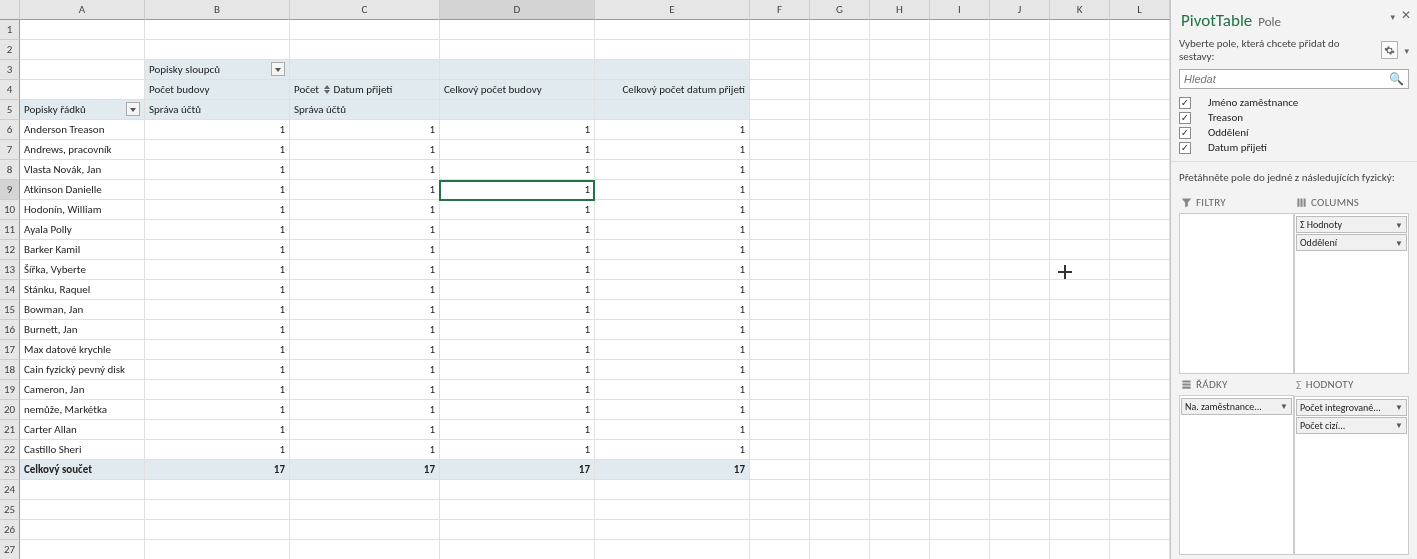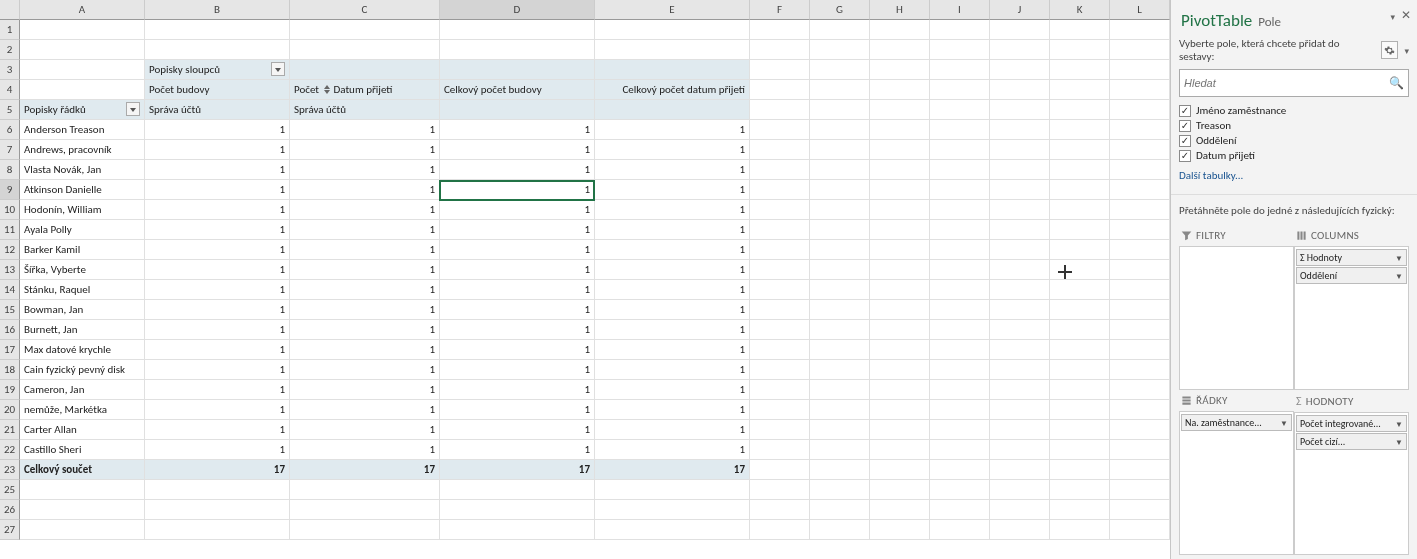--- a/index.html
+++ b/index.html
@@ -124,29 +124,29 @@
   .tp-prompt{color:#444;display:flex;align-items:center;gap:4px;}
   .gear{
     width:18px;height:18px;border:1px solid #b0b0b0;background:#fafafa;
     display:inline-flex;align-items:center;justify-content:center;
     margin-left:auto;cursor:pointer;color:#666;
   }
   .gear svg{width:11px;height:11px;}
   .tp-dd{font-size:9px;color:#666;margin-left:2px;}
   .search-box{
     margin:4px 8px 6px 8px;border:1px solid #aaa;background:#fff;
-    display:flex;align-items:center;height:28px;
+    display:flex;align-items:center;height:20px;
   }
   .search-box input{
     flex:1;border:none;outline:none;font-size:11px;padding:0 4px;
     font-style:italic;color:#888;background:transparent;
   }
   .search-ico{color:#2a6496;padding:0 4px;font-size:12px;}
   .field-list{padding:0 8px;}
-  .field-item{display:flex;align-items:center;gap:5px;padding:1px 0;}
+  .field-item{display:flex;align-items:center;gap:17px;padding:1px 0;}
   .cb{width:12px;height:12px;border:1px solid #8a8a8a;background:#fff;
     display:inline-flex;align-items:center;justify-content:center;}
   .cb.checked::after{content:"✓";font-size:10px;color:#333;line-height:10px;}
   .more-link{color:#1a5490;padding:6px 0;cursor:pointer;}
   .tp-sep{height:6px;border-top:1px solid #ddd;margin:6px 0 0 0;}
   .drag-prompt{padding:4px 8px;color:#444;}
   .zones{
     display:grid;grid-template-columns:1fr 1fr;gap:0;
     padding:4px 8px;flex:1;
   }
@@ -530,20 +530,35 @@
         <div class="cell"></div>
         <div class="cell"></div>
       </div>
       <div class="row">
         <div class="row-header">23</div>
         <div class="cell pivot-total">Celkový součet</div>
         <div class="cell pivot-total num">17</div>
         <div class="cell pivot-total num">17</div>
         <div class="cell pivot-total num">17</div>
         <div class="cell pivot-total num">17</div>
+        <div class="cell"></div>
+        <div class="cell"></div>
+        <div class="cell"></div>
+        <div class="cell"></div>
+        <div class="cell"></div>
+        <div class="cell"></div>
+        <div class="cell"></div>
+      </div>
+      <div class="row">
+        <div class="row-header">24</div>
+        <div class="cell"></div>
+        <div class="cell"></div>
+        <div class="cell"></div>
+        <div class="cell"></div>
+        <div class="cell"></div>
         <div class="cell"></div>
         <div class="cell"></div>
         <div class="cell"></div>
         <div class="cell"></div>
         <div class="cell"></div>
         <div class="cell"></div>
         <div class="cell"></div>
       </div>
       <div class="row">
         <div class="row-header">25</div>
@@ -627,23 +642,20 @@
         <span>Treason</span>
       </div>
       <div class="field-item">
         <span class="cb checked"></span>
         <span>Oddělení</span>
       </div>
       <div class="field-item">
         <span class="cb checked"></span>
         <span>Datum přijetí</span>
       </div>
-    </div>
-  <div class="field-list">
-      <div class="more-link">Další tabulky...</div>
     </div>
   <div class="tp-sep"></div>
   <div class="drag-prompt">Přetáhněte pole do jedné z následujících fyzický:</div>
   <div class="zones">
     <div class="zone">
       <div class="zone-hdr">
           <svg class="zi" viewBox="0 0 16 16">
             <path fill="#888" d="M1 2h14l-5 6v5l-4 2V8z"></path>
           </svg>
           <span>FILTRY</span>

